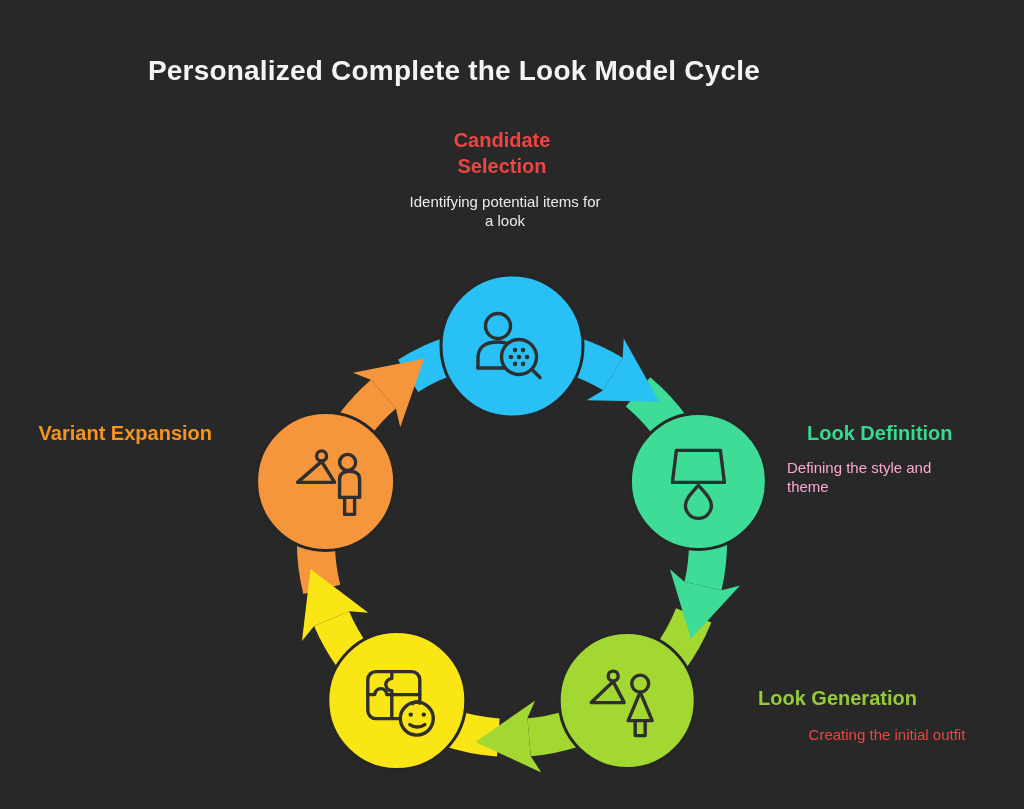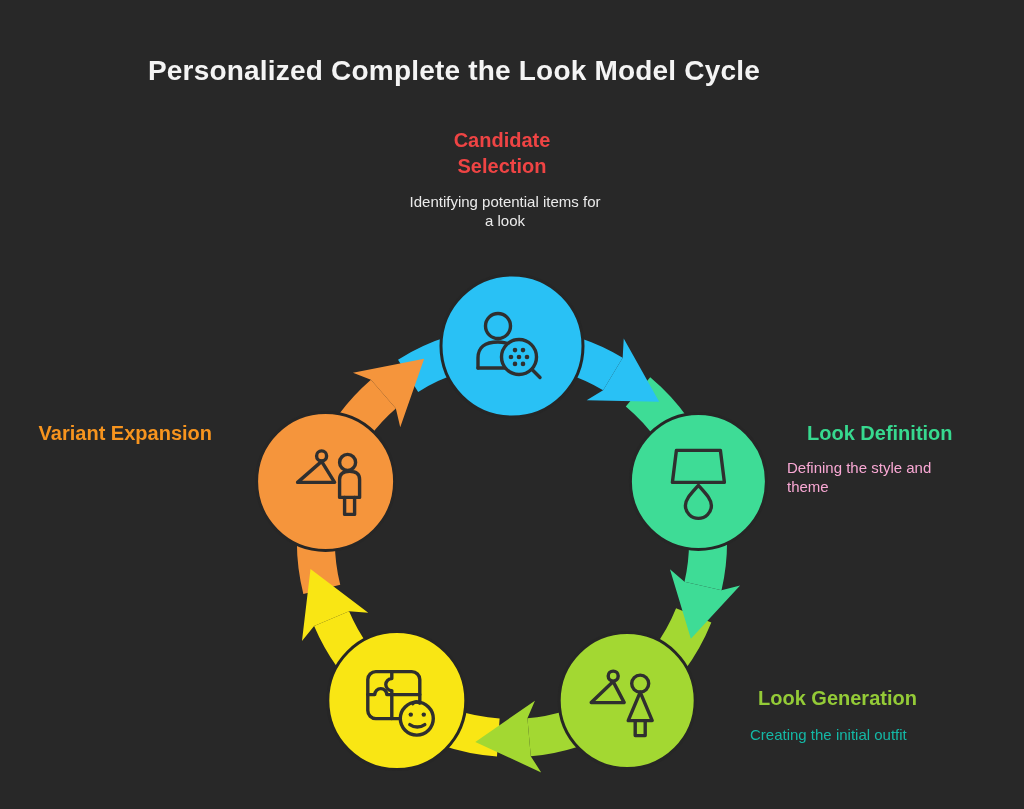--- a/index.html
+++ b/index.html
@@ -100,18 +100,18 @@
 
   <h1 class="main-title" style="color: rgb(244, 244, 244);">Personalized Complete the Look Model Cycle</h1>
 
   <h2 class="stage-title ta-c" style="left: 412px; top: 127px; width: 180px; color: #ef4444;">Candidate Selection</h2>
   <p class="stage-desc ta-c" style="left: 405px; top: 192px; width: 200px; color: rgb(235, 235, 235);">Identifying potential items for a look</p>
 
   <h2 class="stage-title ta-l" style="left: 807px; top: 420px; width: 220px; color: rgb(55, 217, 143);">Look Definition</h2>
   <p class="stage-desc ta-l" style="left: 787px; top: 458px; width: 175px; color: #f9a8d4;">Defining the style and theme</p>
 
   <h2 class="stage-title ta-l" style="left: 741px; top: 685px; width: 240px; color: rgb(148, 203, 55); margin-left: 17px;">Look Generation</h2>
-  <p class="stage-desc ta-l" style="left: 750px; top: 725px; width: 230px; color: #14b8a6;">Creating the initial outfit</p>
+  <p class="stage-desc ta-l" style="left: 772px; top: 725px; width: 230px; color: #ef4444; text-align: center;">Creating the initial outfit</p>
 
 
   <h2 class="stage-title ta-r" style="left: 12px; top: 420px; width: 200px; color: rgb(247, 148, 30);">Variant Expansion</h2>
 
 </div>
 
 </body></html>

